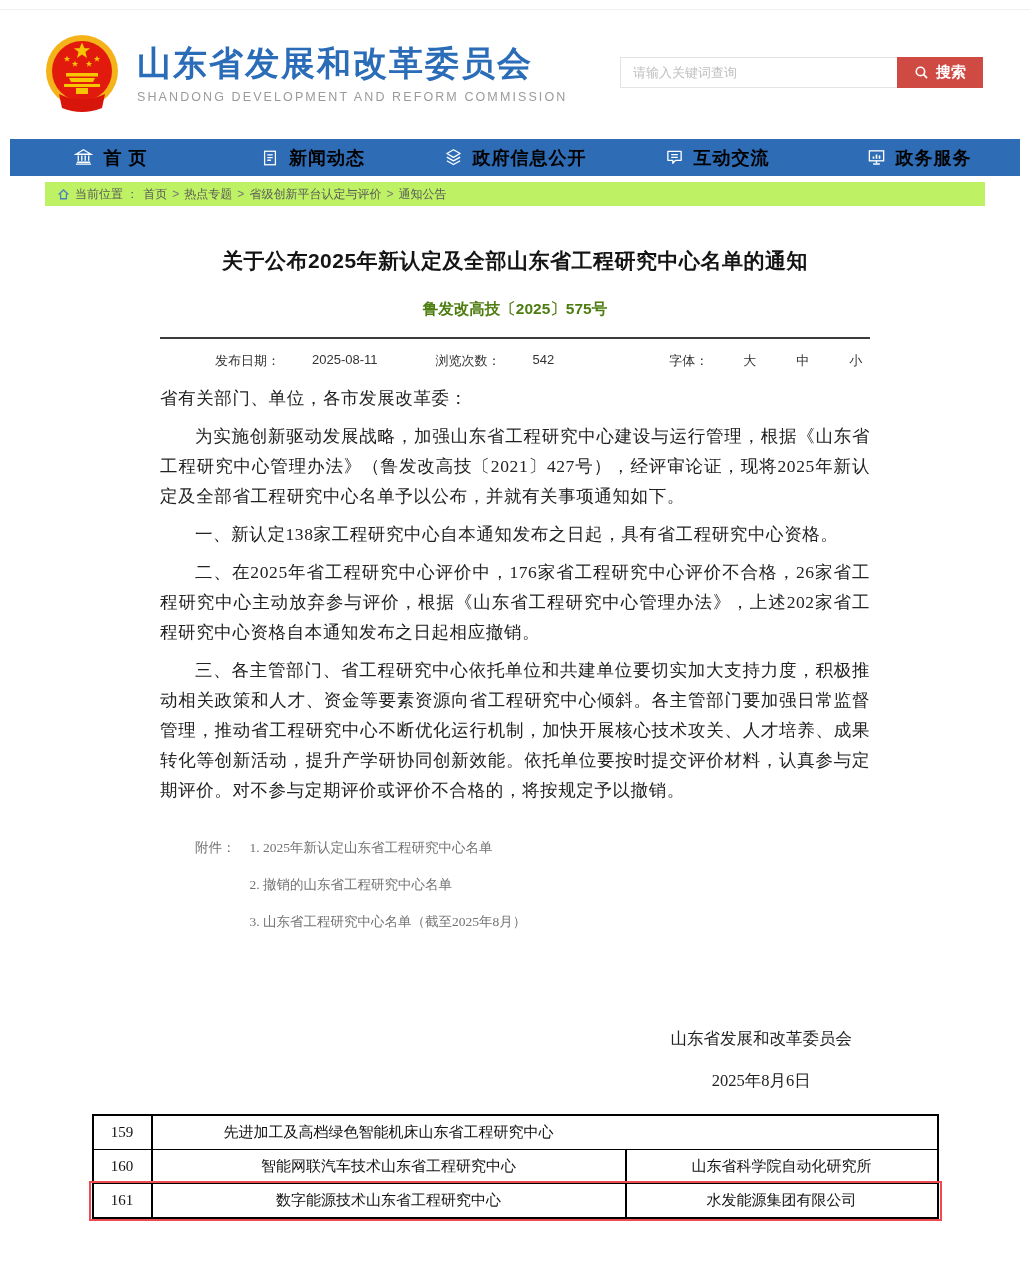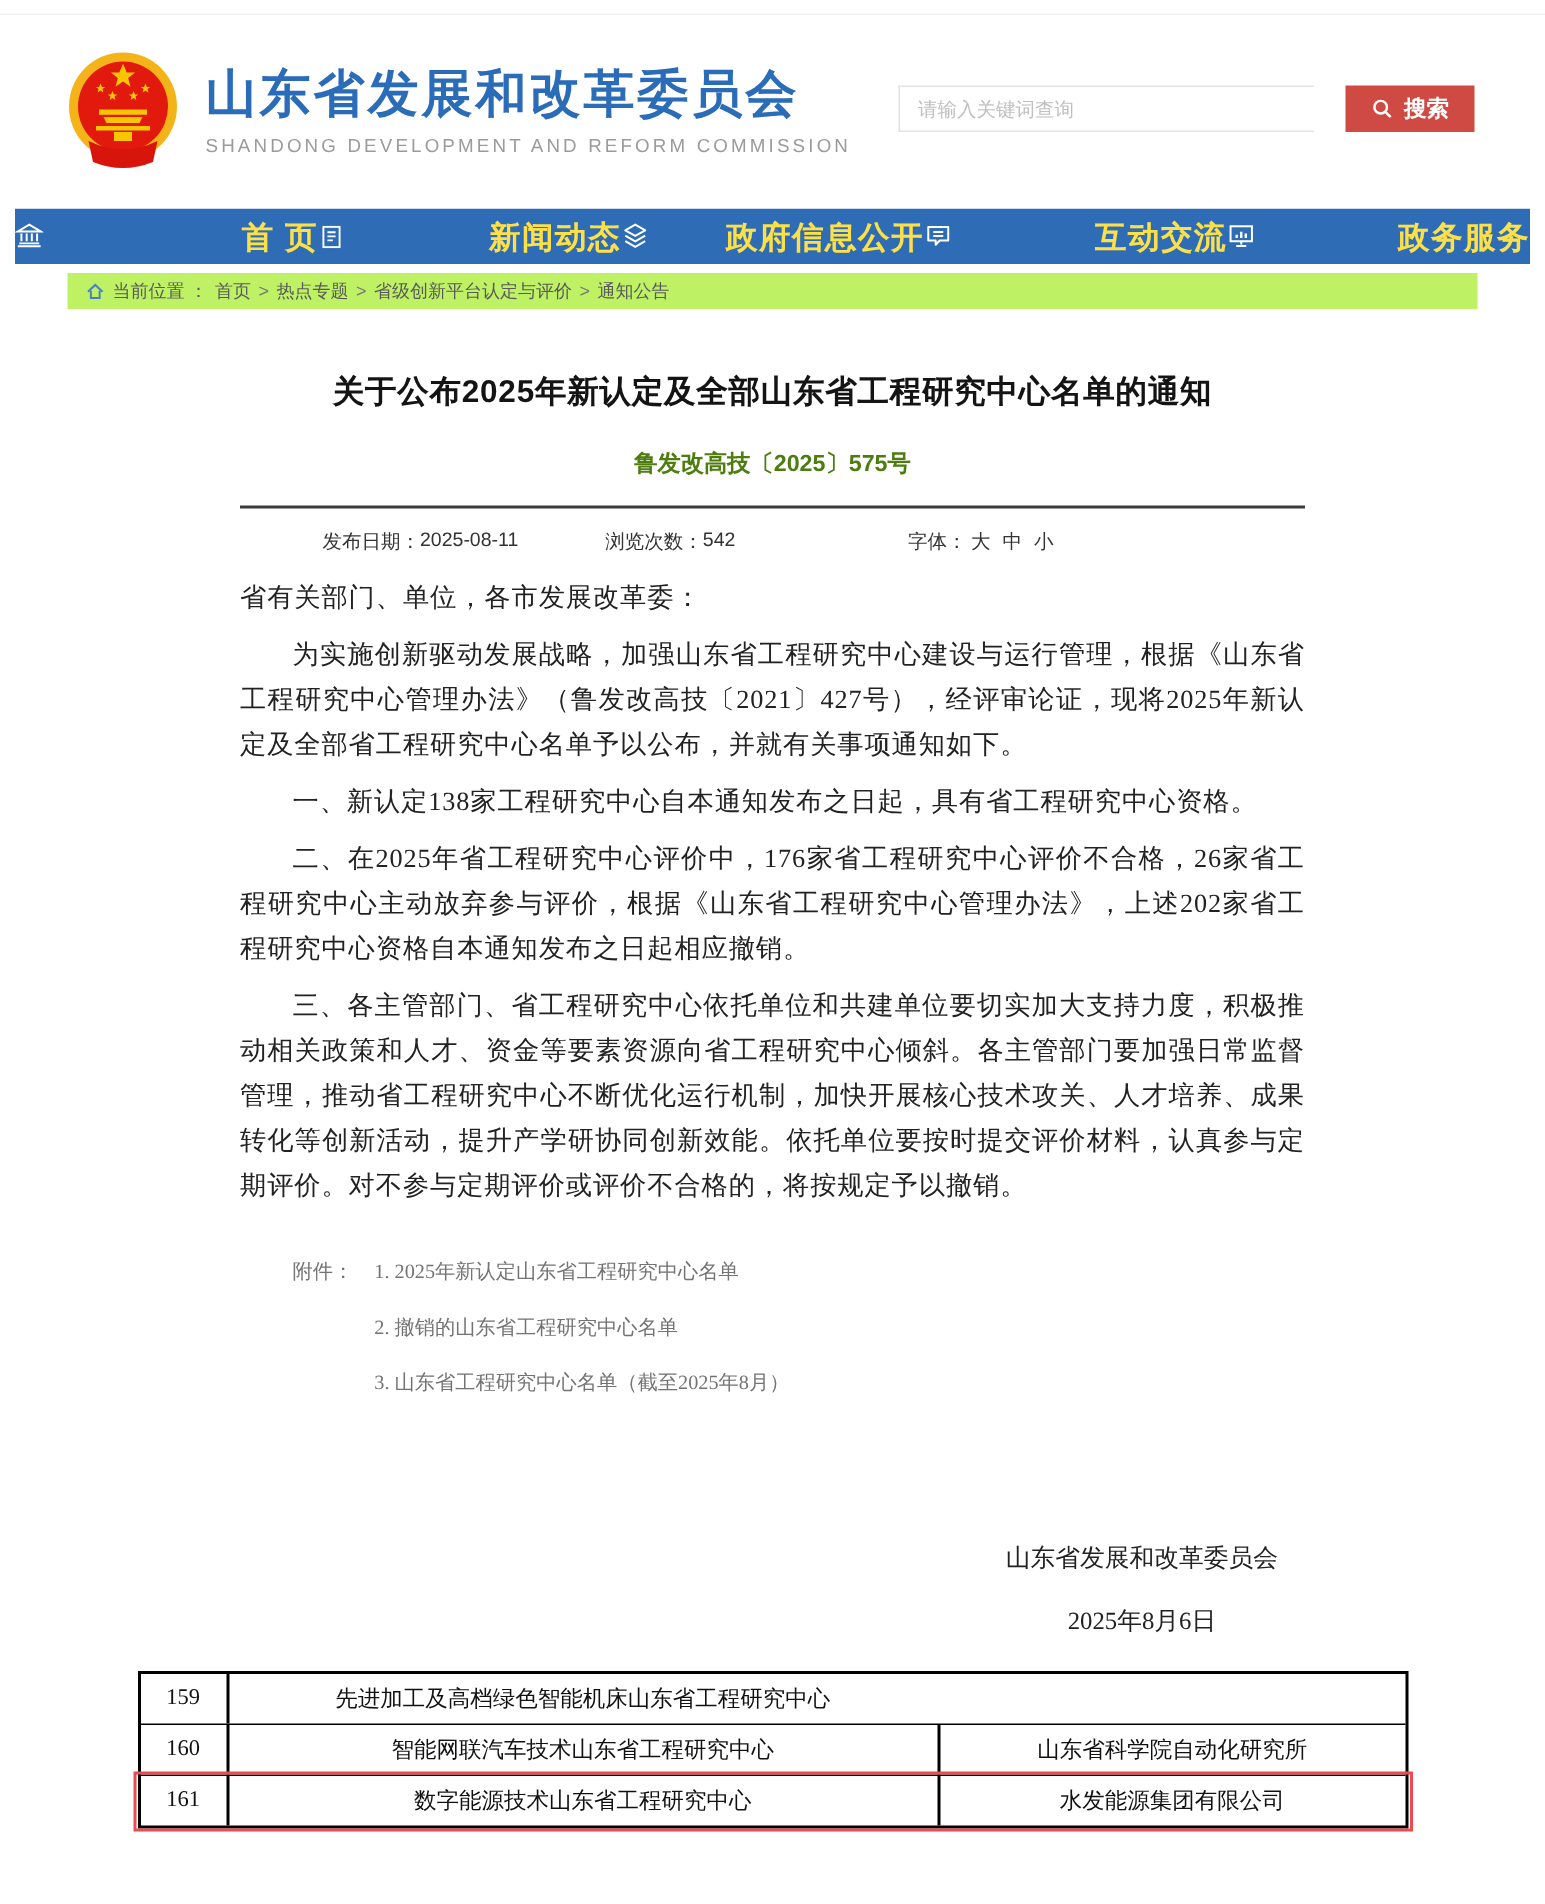--- a/index.html
+++ b/index.html
@@ -10,56 +10,56 @@
   }
   .top-hairline { height:10px; border-bottom:1px solid #f0f0f0; }
 
   
   .site-header { height:129px; position:relative; background:#fff; }
   .logo-wrap { position:absolute; left:45px; top:24px; display:flex; align-items:center; }
   .emblem { width:74px; height:80px; flex:0 0 auto; }
   .title-block { margin-left:18px; }
   .site-title { font-size:34px; font-weight:bold; color:#2a6cb8; letter-spacing:2px; line-height:1.15; }
   .site-subtitle { margin-top:7px; font-size:12.5px; color:#9b9b9b; letter-spacing:2.1px; }
-  .search-wrap { position:absolute; right:47px; top:47px; display:flex;gap:21px; }
+  .search-wrap { position:absolute; right:47px; top:47px; display:flex; }
   .search-input {
     width:277px; height:31px; border:1px solid #e3e3e3; border-right:none;
     padding:0 12px; font-size:13px; color:#333; outline:none;
   }
   .search-input::placeholder { color:#c0c0c0; }
   .search-btn {
     width:86px; height:31px; background:#cf4a42; color:#fff; border:none;
     display:flex; align-items:center; justify-content:center; gap:7px;
     font-size:15px; font-weight:bold; cursor:pointer; font-family:inherit;
   }
 
   
   .nav { margin:0 10px; height:37px; background:#2e6cb5; display:flex; }
   .nav-item {
-    flex:1; display:flex; align-items:center; justify-content:space-between; gap:10px;
-    color:#fde047; font-size:21px; font-weight:bold; letter-spacing:1px; cursor:pointer;
+    flex:1; display:flex; align-items:center; justify-content:center; gap:10px;
+    color:#000000; font-size:18px; font-weight:bold; letter-spacing:1px; cursor:pointer;
   }
   .nav-item svg { display:block; }
 
   
   .breadcrumb {
     margin:6px 45px 0; background:#bef264; height:24px;
     display:flex; align-items:center; gap:5px;
     font-size:12px; color:#5a5a5a; padding-left:12px;
   }
   .crumb { cursor:pointer; }
   .crumb-sep { color:#777; }
 
   
   .doc { width:710px; margin:0 auto; }
   .doc-title { margin-top:41px; text-align:center; font-size:21px; font-weight:bold; color:#141414; letter-spacing:0.5px; }
   .doc-number { margin-top:24px; text-align:center; font-size:15.5px; font-weight:600; color:#4d7c0f; }
   .rule { border:none; border-top:2px solid #3c3c3c; margin-top:17px; }
   .meta-row { margin-top:13px; display:flex; align-items:center; font-size:13px; color:#333; padding-left:55px; }
-  .meta-item { display:flex; }
+  .meta-item { display:flex;gap:32px; }
   .meta-views { margin-left:58px; }
   .meta-font { margin-left:115px; }
   .font-size-link { margin-left:8px; cursor:pointer; }
 
   .doc-body {
     margin-top:13px; font-family:"Liberation Serif","DejaVu Serif",serif;
     font-size:17.5px; line-height:30px; color:#222; text-align:justify; letter-spacing:0.6px;
   }
   .para { text-indent:2em; margin-top:8px; }
 

